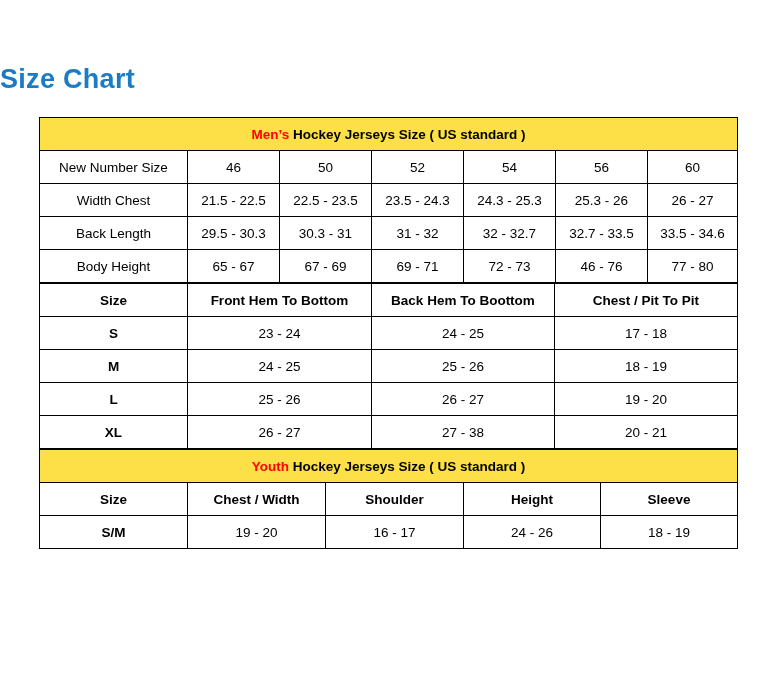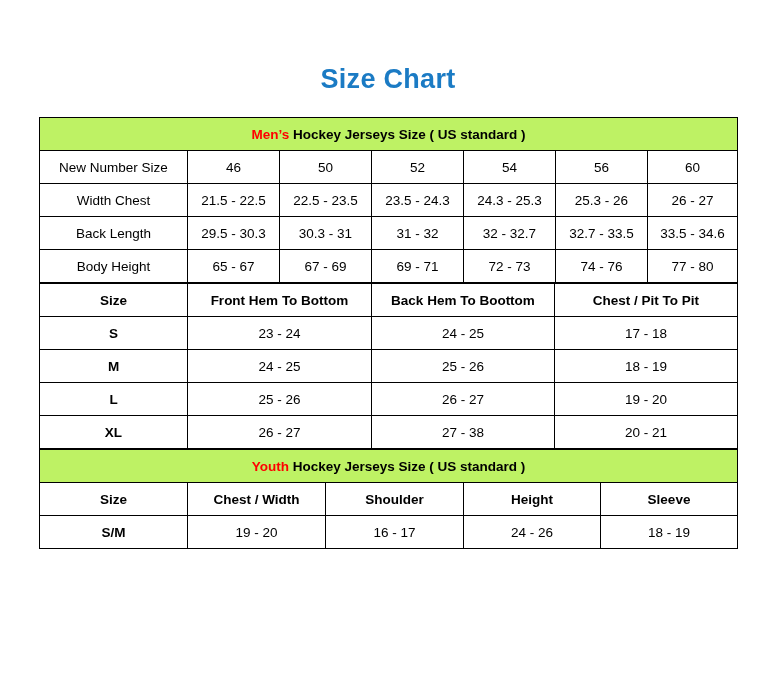--- a/index.html
+++ b/index.html
@@ -13,21 +13,21 @@
     font-family: "Liberation Sans", sans-serif;
     color: #000000;
   }
   .page {
     width: 776px;
     height: 692px;
     position: relative;
     box-sizing: border-box;
   }
   .title {
-    text-align: center;
+    text-align: left;
     color: #1b7bc4;
     font-size: 27px;
     font-weight: bold;
     padding-top: 64px;
     letter-spacing: 0.3px;
   }
   .chart-wrap {
     margin: 22px auto 0 auto;
     width: 698px;
   }
@@ -38,21 +38,21 @@
   }
   table.size-table td {
     border: 1px solid #000000;
     text-align: center;
     vertical-align: middle;
     font-size: 13.5px;
     padding: 5px 2px;
     height: 22px;
   }
   .section-header td {
-    background: #bef264;
+    background: #fde047;
     font-weight: bold;
     font-size: 14.5px;
     padding: 7px 2px;
     height: 26px;
   }
   .section-header .accent {
     color: #ff0000;
   }
   .col-head td {
     font-weight: bold;
@@ -113,21 +113,21 @@
           <td>32 - 32.7</td>
           <td>32.7 - 33.5</td>
           <td>33.5 - 34.6</td>
         </tr>
         <tr>
           <td class="row-label">Body Height</td>
           <td>65 - 67</td>
           <td>67 - 69</td>
           <td>69 - 71</td>
           <td>72 - 73</td>
-          <td>74 - 76</td>
+          <td>46 - 76</td>
           <td>77 - 80</td>
         </tr>
       </tbody>
     </table>
 
     <table class="size-table">
       <colgroup>
         <col style="width:148px">
           <col style="width:184px">
           <col style="width:183px">

